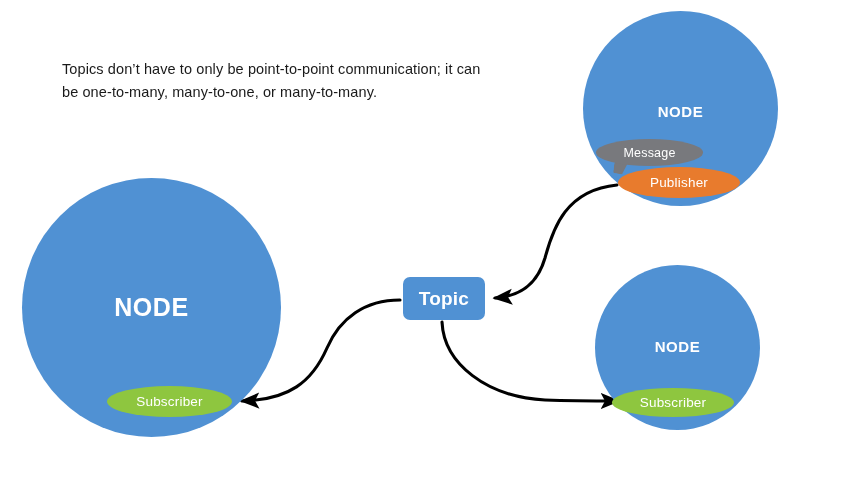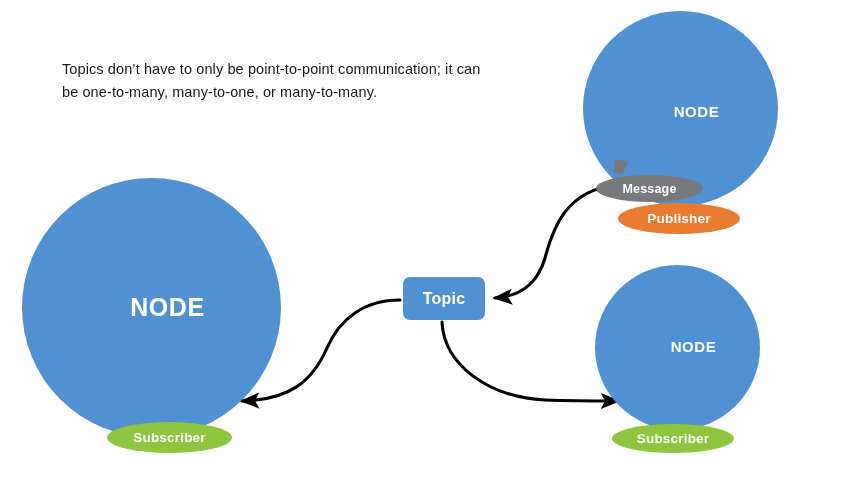--- a/index.html
+++ b/index.html
@@ -46,21 +46,20 @@
     background: #5091d3;
   }
   .node-label {
     position: absolute;
     left: 0;
     width: 100%;
     text-align: center;
     color: #ffffff;
     font-weight: bold;
     letter-spacing: 0.6px;
-    margin-left: 16px;
   }
 
   #node-left {
     left: 22px;
     top: 178px;
     width: 259px;
     height: 259px;
   }
   #node-left .node-label {
     top: 115px;
@@ -90,23 +89,22 @@
   }
 
   
   .badge {
     position: absolute;
     border-radius: 50%;
     display: flex;
     align-items: center;
     justify-content: center;
     color: #ffffff;
-    font-weight: bold;
+    font-weight: normal;
     letter-spacing: 0.2px;
-    margin-top: 36px;
   }
   .badge-green { background: #8ec63f; }
   .badge-orange { background: #e87b2d; }
   .badge-gray { background: #78797d; }
 
   #subscriber-left {
     left: 107px;
     top: 386px;
     width: 125px;
     height: 31px;
@@ -157,21 +155,21 @@
     top: 277px;
     width: 82px;
     height: 43px;
     background: #5091d3;
     border-radius: 7px;
     display: flex;
     align-items: center;
     justify-content: center;
     color: #ffffff;
     font-weight: bold;
-    font-size: 16px;
+    font-size: 19px;
     letter-spacing: 0.2px;
   }
 </style>
 </head>
 <body>
 
 <div id="canvas">
 
   <div class="caption">Topics don’t have to only be point-to-point communication; it can be one-to-many, many-to-one, or many-to-many.</div>
 

